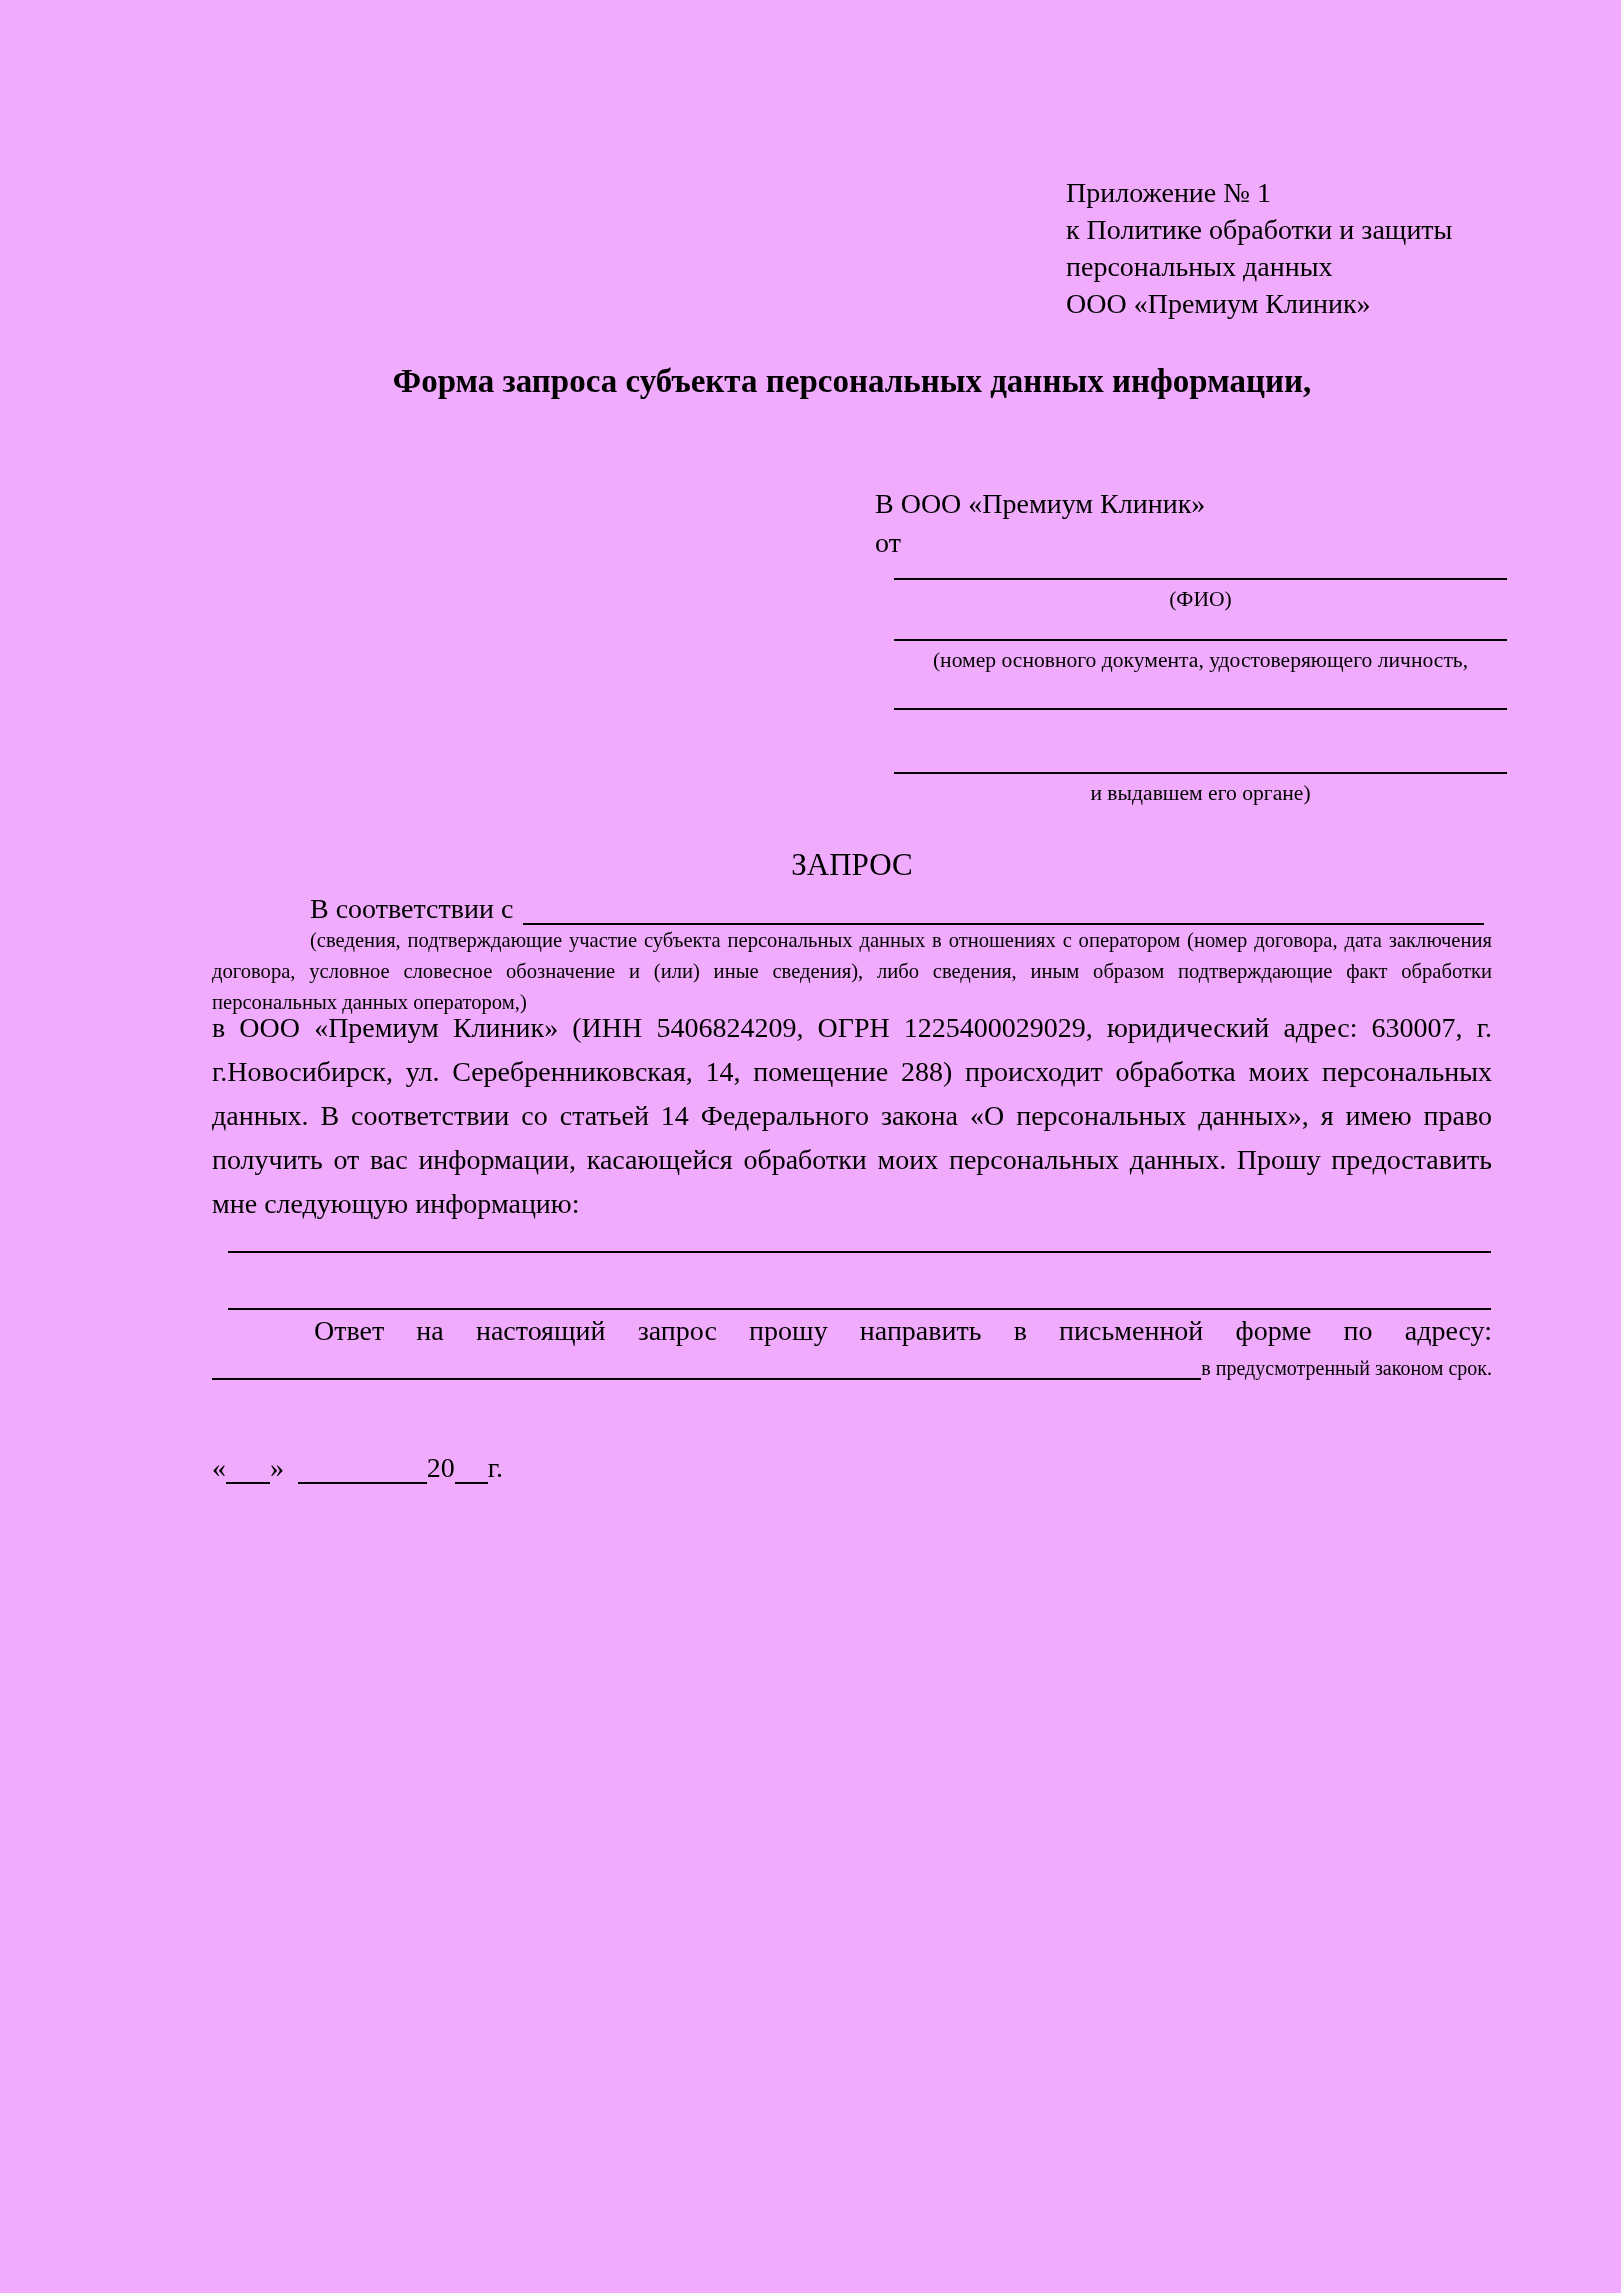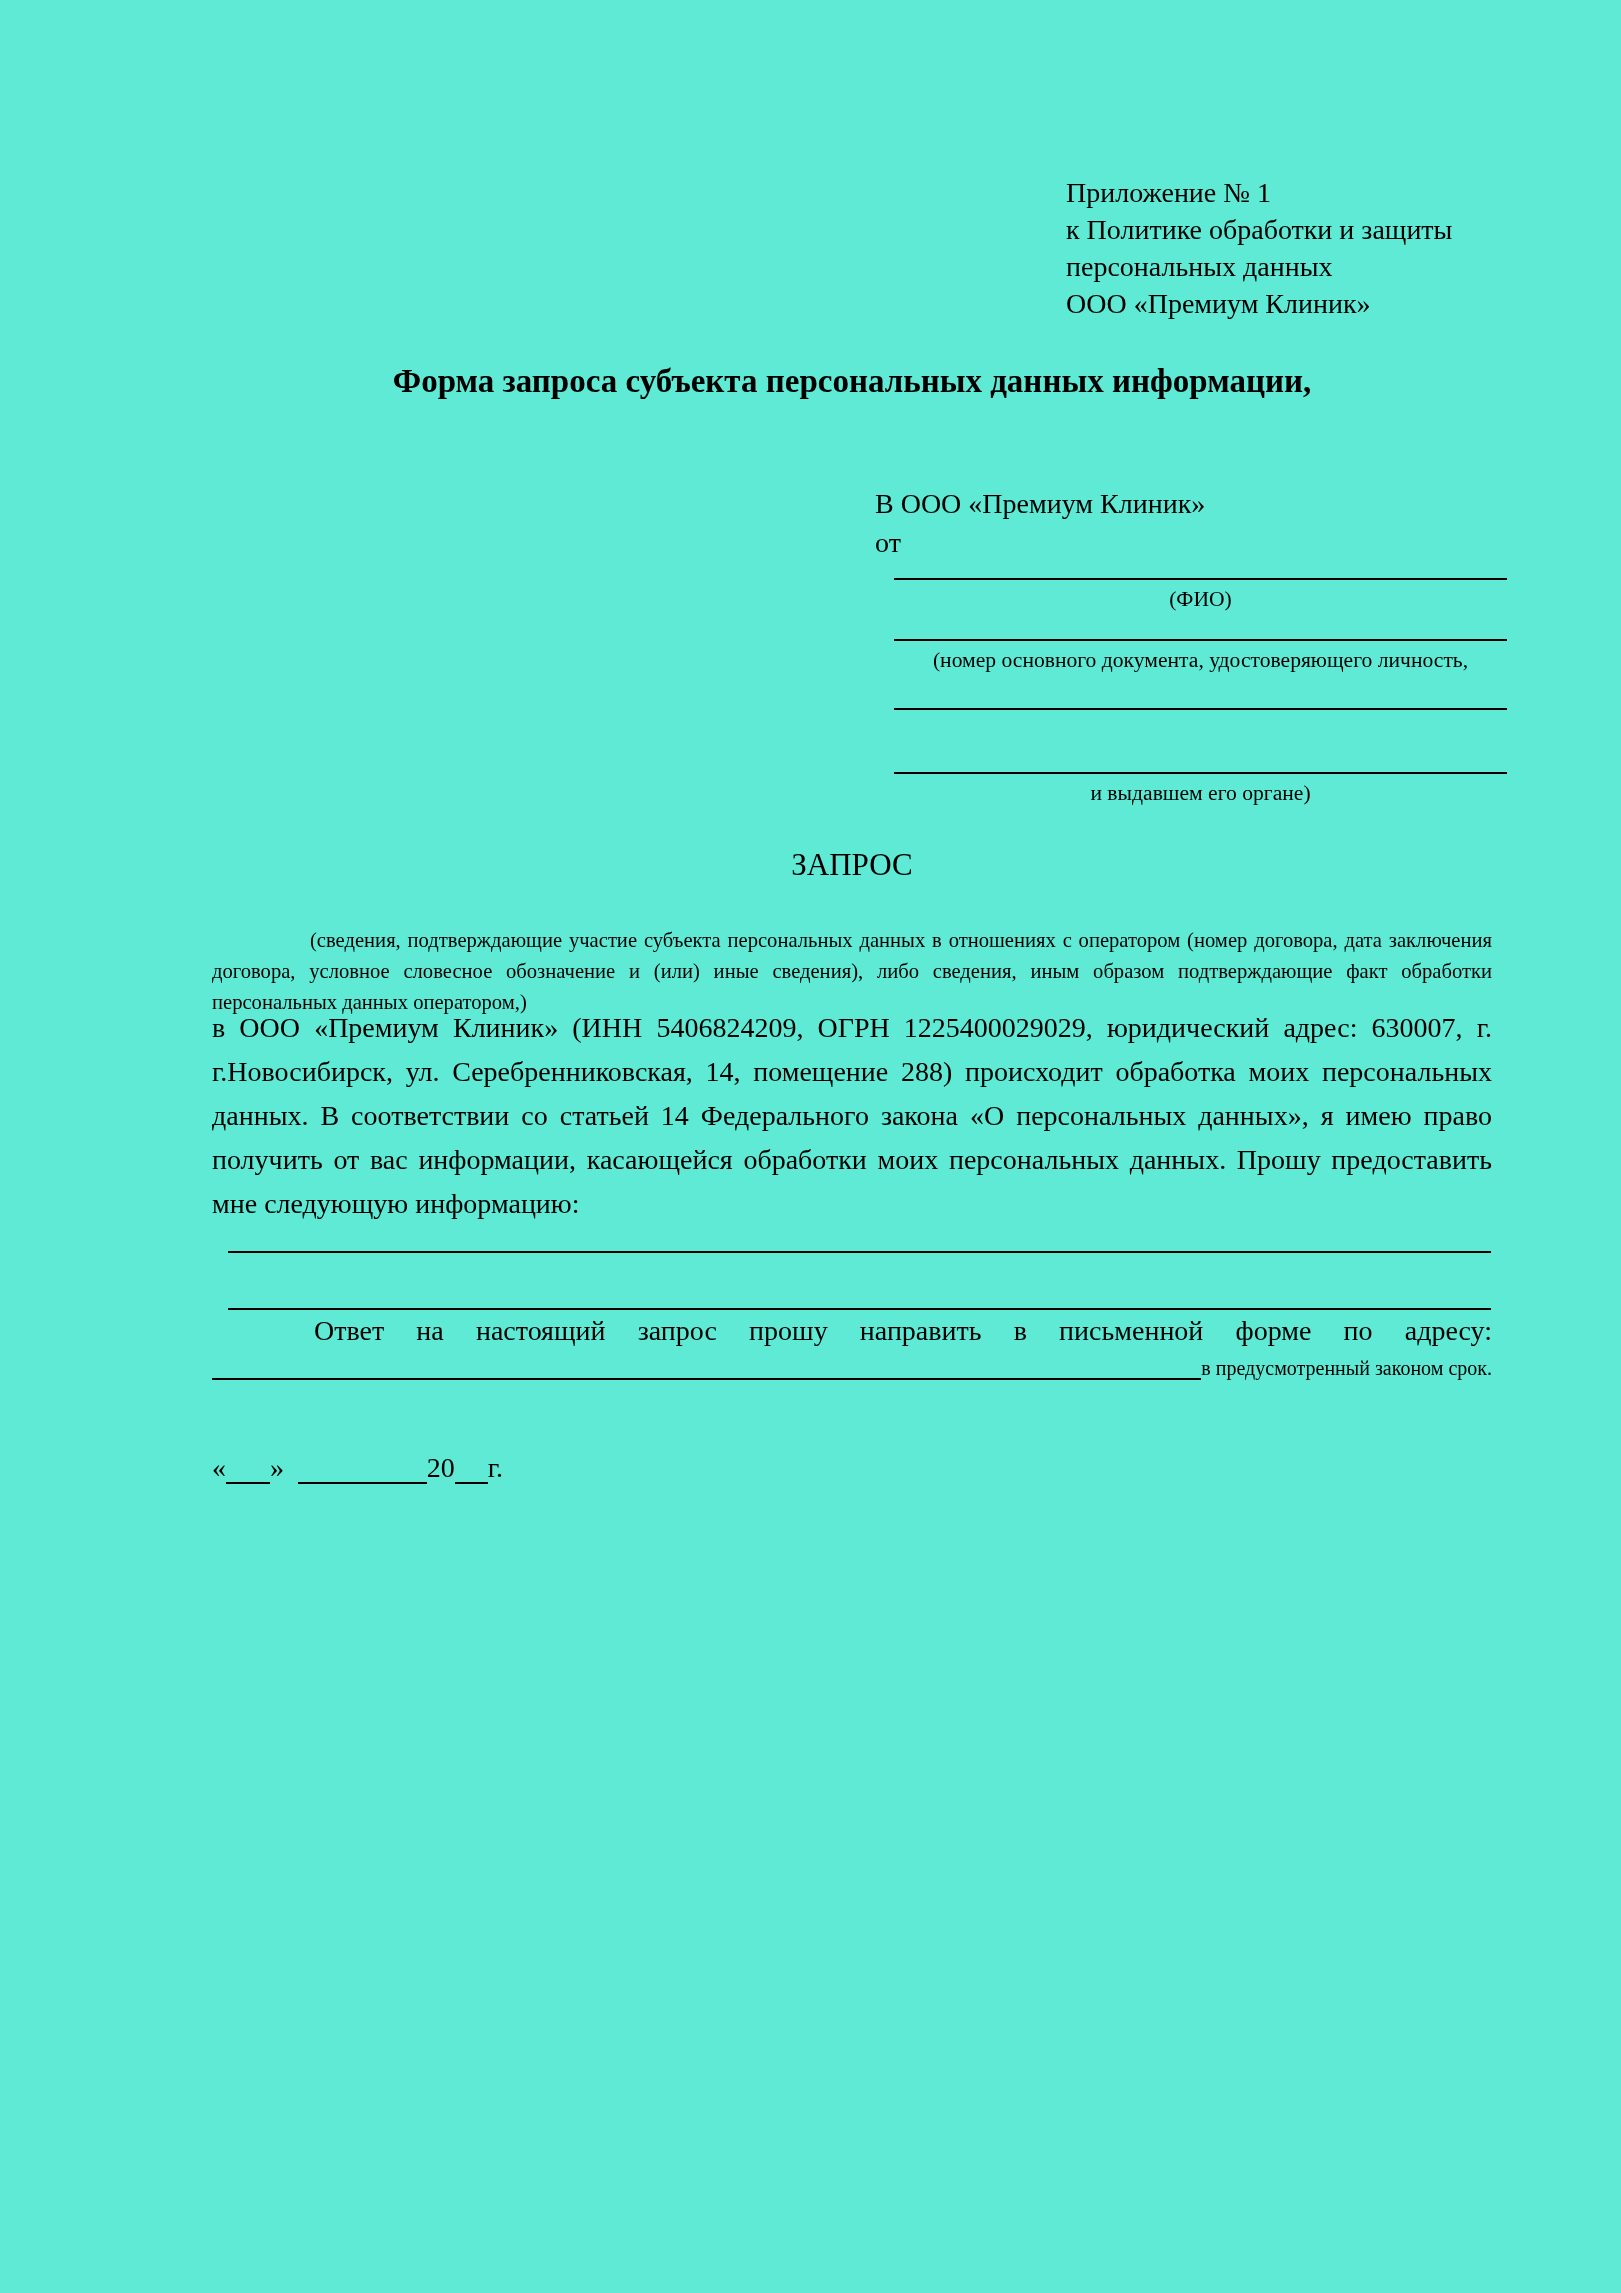--- a/index.html
+++ b/index.html
@@ -1,20 +1,20 @@
 <!DOCTYPE html>
 <html><head>
 <meta charset="utf-8">
 <style>
   html, body { margin: 0; padding: 0; background: #ffffff; }
   .page {
     position: relative;
     width: 1621px;
     height: 2294px;
-    background: #5eead4;
+    background: #f0abfc;
     color: #000000;
     font-family: "Liberation Serif", "DejaVu Serif", serif;
     overflow: hidden;
   }
   .abs { position: absolute; }
 
   .appendix { left: 1066px; top: 174px; font-size: 28px; line-height: 37px; }
 
   .title {
     left: 212px; top: 359px; width: 1280px;
@@ -89,20 +89,24 @@
   <div class="abs field-line f2"></div>
   <div class="abs field-cap c2">(номер основного документа, удостоверяющего личность,</div>
 
   <div class="abs field-line f3"></div>
 
   <div class="abs field-line f4"></div>
   <div class="abs field-cap c4">и выдавшем его органе)</div>
 
   <div class="abs zapros">ЗАПРОС</div>
 
+  <div class="abs lead">
+    <span>В соответствии с</span>
+    <span class="blankflex"></span>
+  </div>
 
   <div class="abs footnote">(сведения, подтверждающие участие субъекта персональных данных в отношениях с оператором (номер договора, дата заключения договора, условное словесное обозначение и (или) иные сведения), либо сведения, иным образом подтверждающие факт обработки персональных данных оператором,)</div>
 
   <div class="abs bodytext">в ООО «Премиум Клиник» (ИНН 5406824209, ОГРН 1225400029029, юридический адрес: 630007, г. г.Новосибирск, ул. Серебренниковская, 14, помещение 288) происходит обработка моих персональных данных. В соответствии со статьей 14 Федерального закона «О персональных данных», я имею право получить от вас информации, касающейся обработки моих персональных данных. Прошу предоставить мне следующую информацию:</div>
 
   <div class="abs blank-a"></div>
   <div class="abs blank-b"></div>
 
   <div class="abs answer1">Ответ на настоящий запрос прошу направить в письменной форме по адресу:</div>
   <div class="abs answer2">

